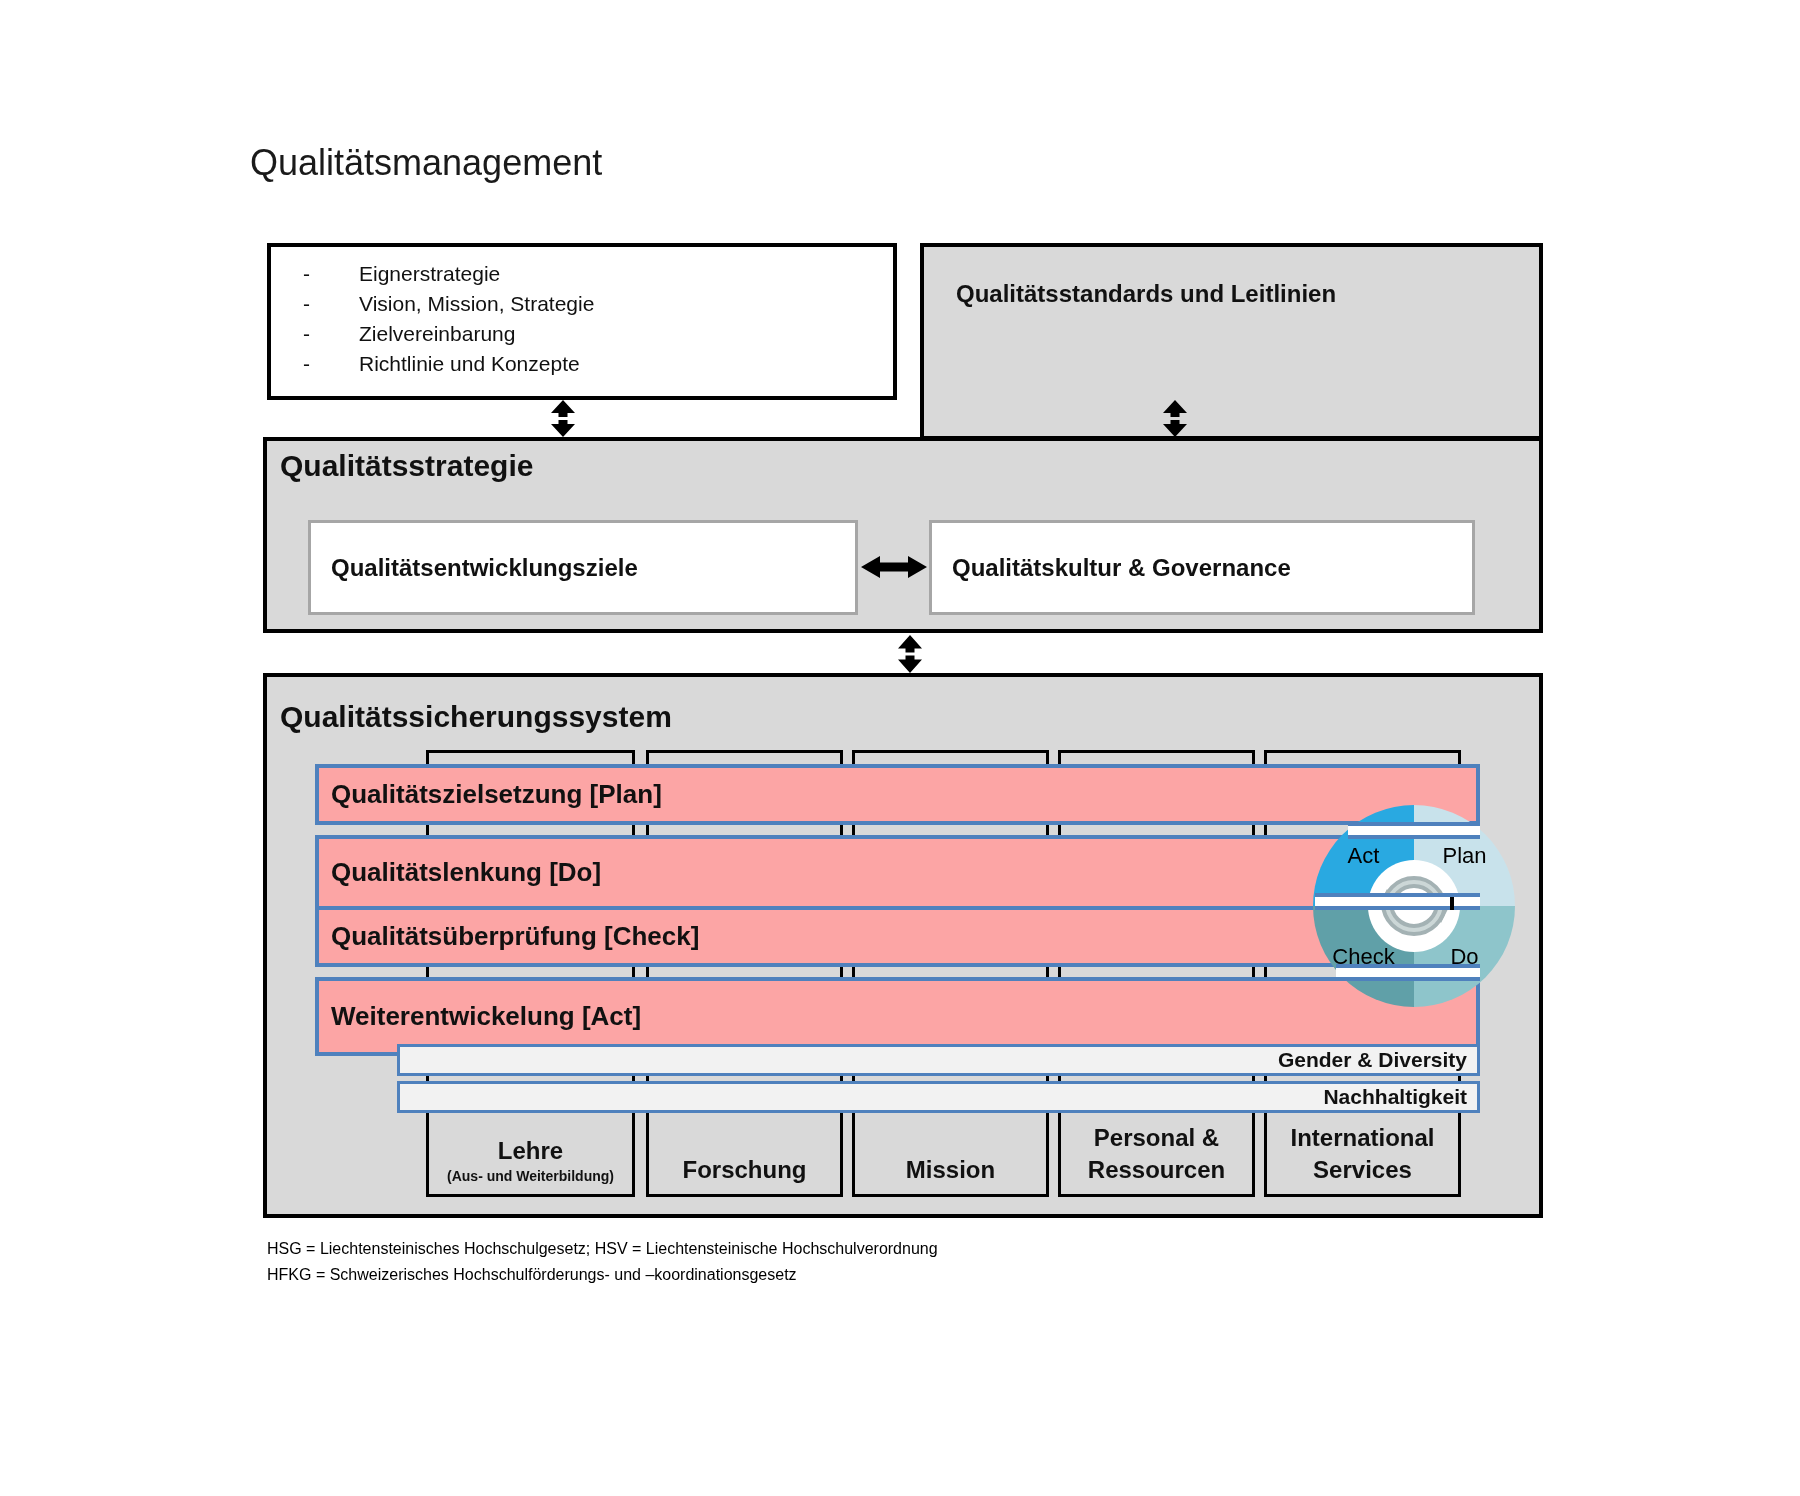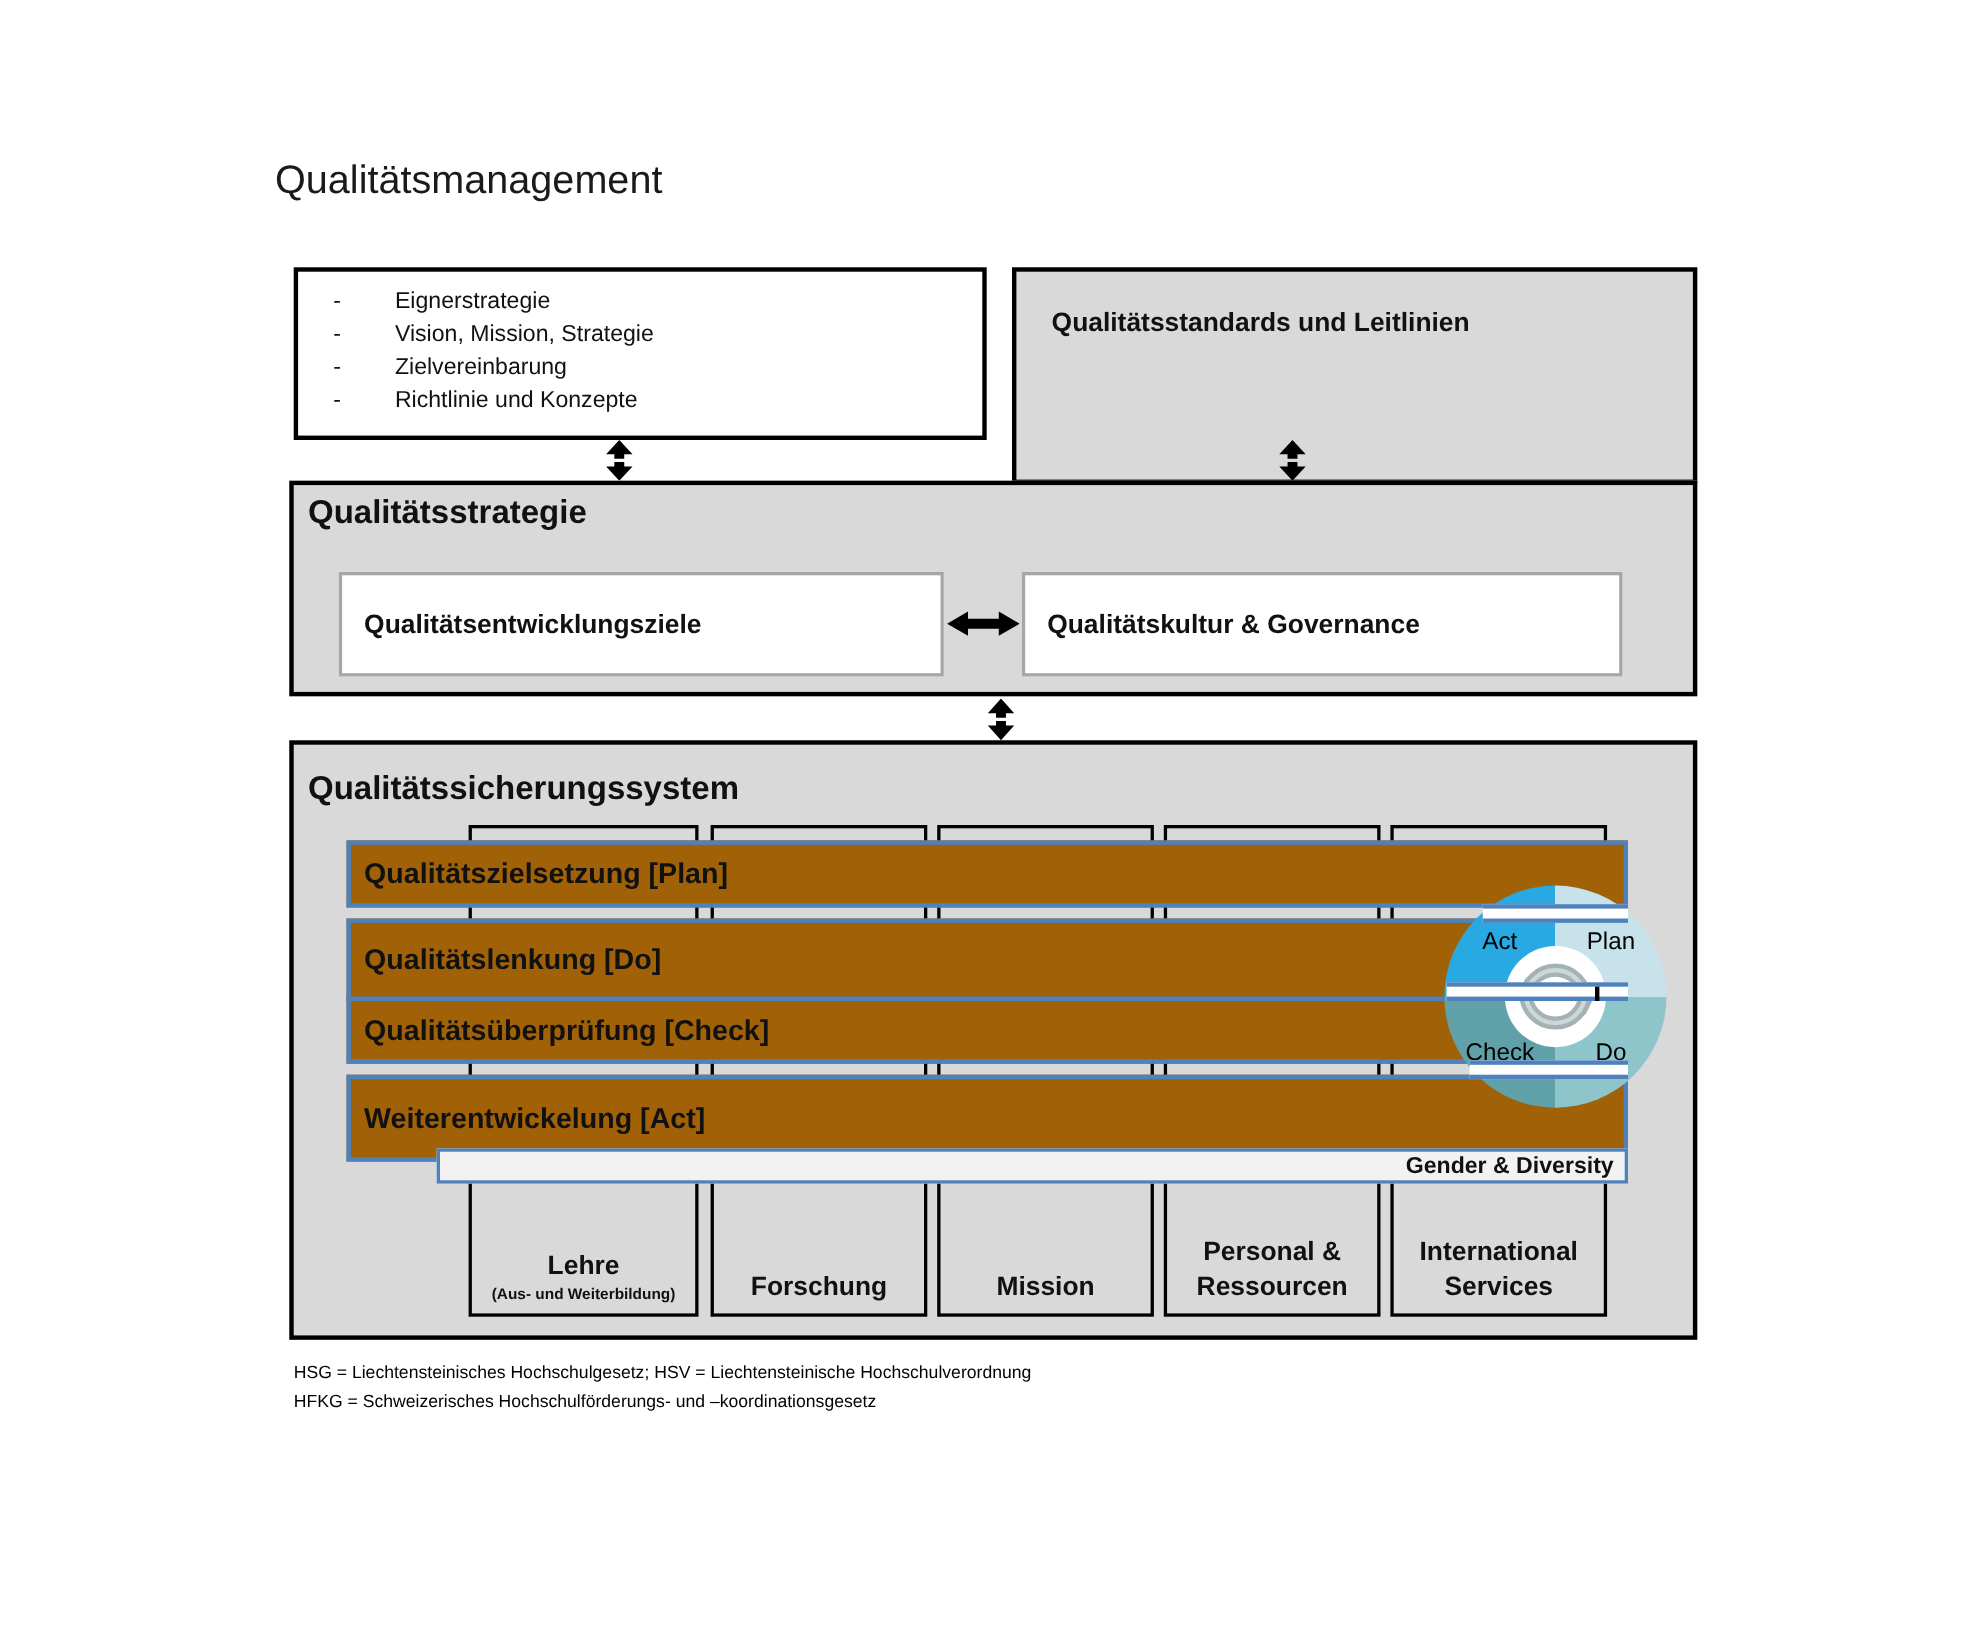--- a/index.html
+++ b/index.html
@@ -18,21 +18,21 @@
   .sec-heading{font-size:30px;font-weight:bold;}
   .innerbox{background:#fff;border:3px solid #a6a6a6;display:flex;align-items:center;
             font-size:24px;font-weight:bold;padding-left:20px;}
   
   .col{background:var(--box_gray);border:3px solid #000;z-index:2;display:flex;
        flex-direction:column;justify-content:flex-end;align-items:center;
        padding-bottom:8px;text-align:center;}
   .col-main{font-size:24px;font-weight:bold;line-height:32px;}
   .col-sub{font-size:14px;font-weight:bold;line-height:19px;}
   
-  .row{background:#a16207;border:4px solid var(--accent_blue);z-index:3;display:flex;
+  .row{background:#fca5a5;border:4px solid var(--accent_blue);z-index:3;display:flex;
        align-items:center;padding-left:12px;font-size:26px;font-weight:bold;}
   .subrow{background:#f2f2f2;border:3px solid var(--accent_blue);z-index:3;display:flex;
        align-items:center;justify-content:flex-end;padding-right:10px;
        font-size:21px;font-weight:bold;}
   
   .pdca{width:202px;height:202px;border-radius:50%;z-index:4;
         background:conic-gradient(var(--pdca_plan) 0deg 90deg, var(--pdca_do) 90deg 180deg,
                    var(--pdca_check) 180deg 270deg, var(--pdca_act) 270deg 360deg);}
   .pdca-center{position:absolute;left:55px;top:55px;width:92px;height:92px;border-radius:50%;
         background:#fff;}
@@ -130,20 +130,21 @@
   <div class="abs col" style="left:1264px;top:750px;width:197px;height:447px;">
     <div class="col-main">International Services</div>
   </div>
 
   <div class="abs row" style="left:315px;top:764px;width:1165px;height:61px;">Qualitätszielsetzung [Plan]</div>
   <div class="abs row" style="left:315px;top:835px;width:1165px;height:75px;">Qualitätslenkung [Do]</div>
   <div class="abs row" style="left:315px;top:906px;width:1165px;height:61px;">Qualitätsüberprüfung [Check]</div>
   <div class="abs row" style="left:315px;top:977px;width:1165px;height:79px;">Weiterentwickelung [Act]</div>
 
   <div class="abs subrow" style="left:397px;top:1044px;width:1083px;height:32px;">Gender &amp; Diversity</div>
+  <div class="abs subrow" style="left:397px;top:1081px;width:1083px;height:32px;">Nachhaltigkeit</div>
 
   <div class="abs pdca" style="left:1313px;top:805px;">
     <div class="quad q-act">Act</div>
     <div class="quad q-plan">Plan</div>
     <div class="quad q-check">Check</div>
     <div class="quad q-do">Do</div>
     <div class="pdca-center"></div>
     <svg class="cycle" width="84" height="84" viewBox="0 0 84 84">
       <path class="arc" d="M15 45 A27 27 0 0 1 69 45"></path>
       <path class="arc-light" d="M15 45 A27 27 0 0 1 69 45"></path>

